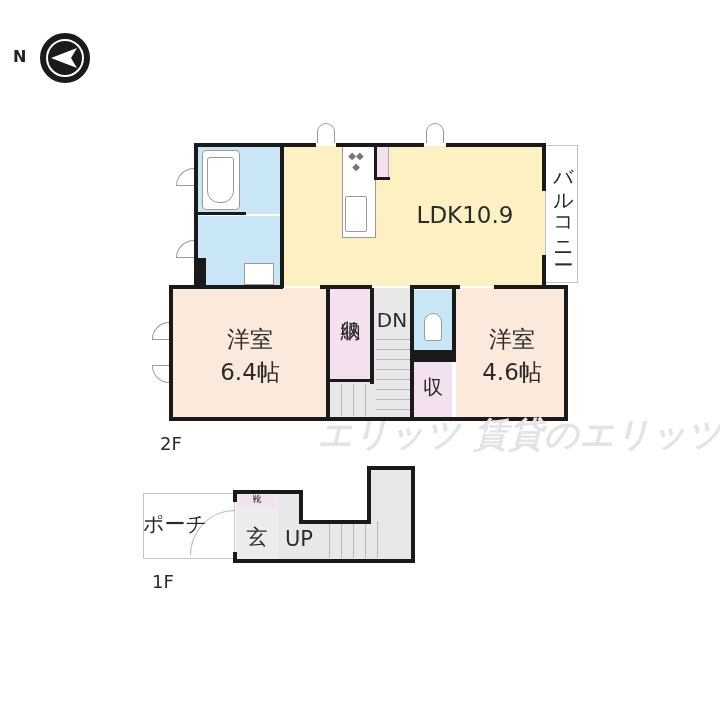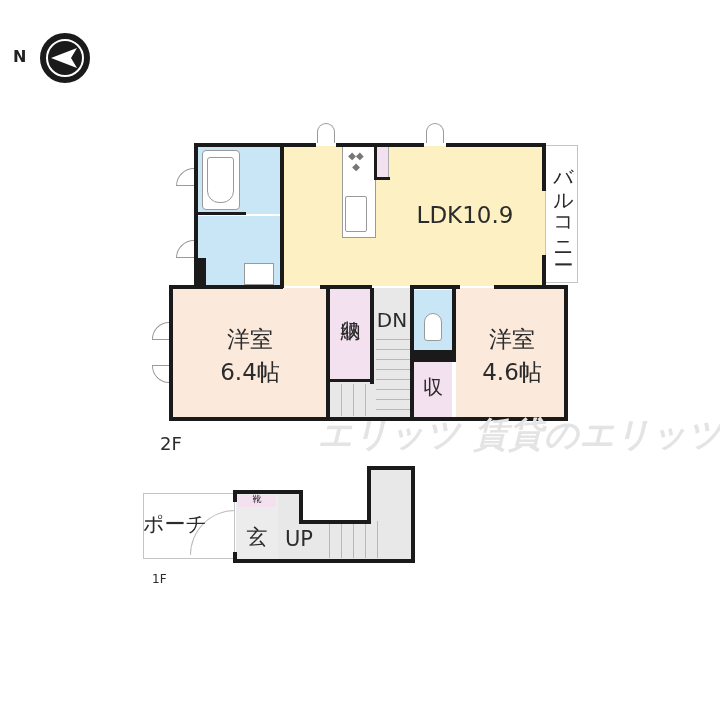--- a/index.html
+++ b/index.html
@@ -136,13 +136,13 @@
   <div class="wall" style="left:299px; top:490px; width:4px; height:34px;"></div>
   <div class="wall" style="left:299px; top:520px; width:72px; height:4px;"></div>
   <div class="wall" style="left:367px; top:466px; width:4px; height:58px;"></div>
   <div class="wall" style="left:367px; top:466px; width:48px; height:4px;"></div>
   <div class="wall" style="left:411px; top:466px; width:4px; height:97px;"></div>
   <div class="wall" style="left:233px; top:559px; width:182px; height:4px;"></div>
   <div class="wall" style="left:233px; top:490px; width:4px; height:12px;"></div>
   <div class="wall" style="left:233px; top:552px; width:4px; height:10px;"></div>
 </div>
 
-<div class="lbl" style="left:152px; top:573px; font-size:12px; text-align:center;">1F</div>
+<div class="lbl" style="left:152px; top:573px; font-size:18px; text-align:center;">1F</div>
 
 </body></html>

